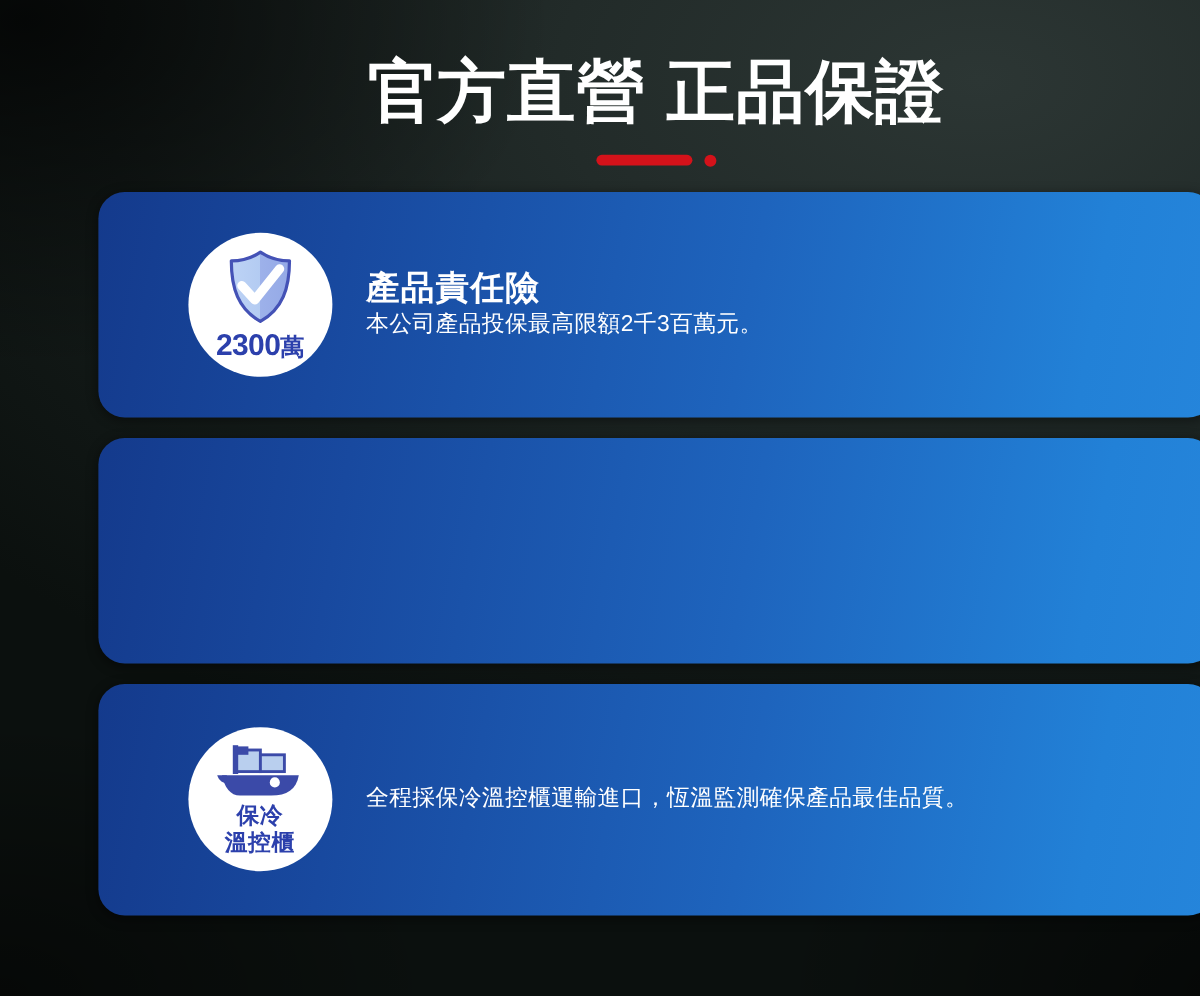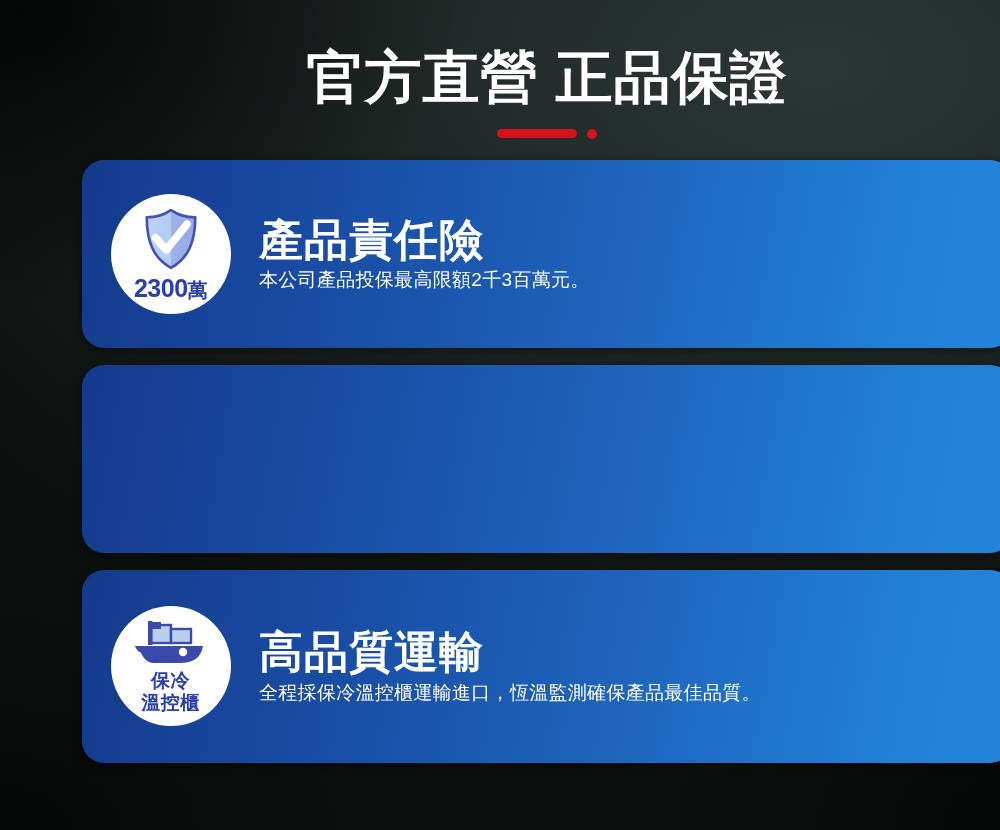--- a/index.html
+++ b/index.html
@@ -91,20 +91,21 @@
     overflow: hidden;
   }
   .card-3 { height: 193px; }
 
   .badge-wrap {
     flex: 0 0 auto;
     width: 177px;
     display: flex;
     align-items: center;
     justify-content: center;
+    margin-left: 46px;
   }
   .badge {
     width: 120px;
     height: 120px;
     border-radius: 50%;
     background: #ffffff;
     display: flex;
     flex-direction: column;
     align-items: center;
     justify-content: center;
@@ -138,21 +139,21 @@
     letter-spacing: 0.5px;
     text-align: center;
   }
 
   .card-body {
     flex: 1 1 auto;
     padding-right: 24px;
     color: #ffffff;
   }
   .card-title {
-    font-size: 44px;
+    font-size: 28px;
     font-weight: bold;
     line-height: 1.12;
     margin: 0 0 4px 0;
     letter-spacing: 1px;
   }
   .card-desc {
     font-size: 19px;
     line-height: 1.3;
     margin: 0;
     letter-spacing: 0.3px;
@@ -222,19 +223,18 @@
               <circle cx="50" cy="34" r="4.2" fill="#ffffff"></circle>
             </svg>
           </span>
           <div class="badge-text badge-text-cold">
             <div>保冷</div>
             <div>溫控櫃</div>
           </div>
         </div>
       </div>
       <div class="card-body">
-        <h2 class="card-title">高品質運輸</h2>
         <p class="card-desc">全程採保冷溫控櫃運輸進口，恆溫監測確保產品最佳品質。</p>
       </div>
     </div>
 
   </div>
 </div>
 
 </body></html>

